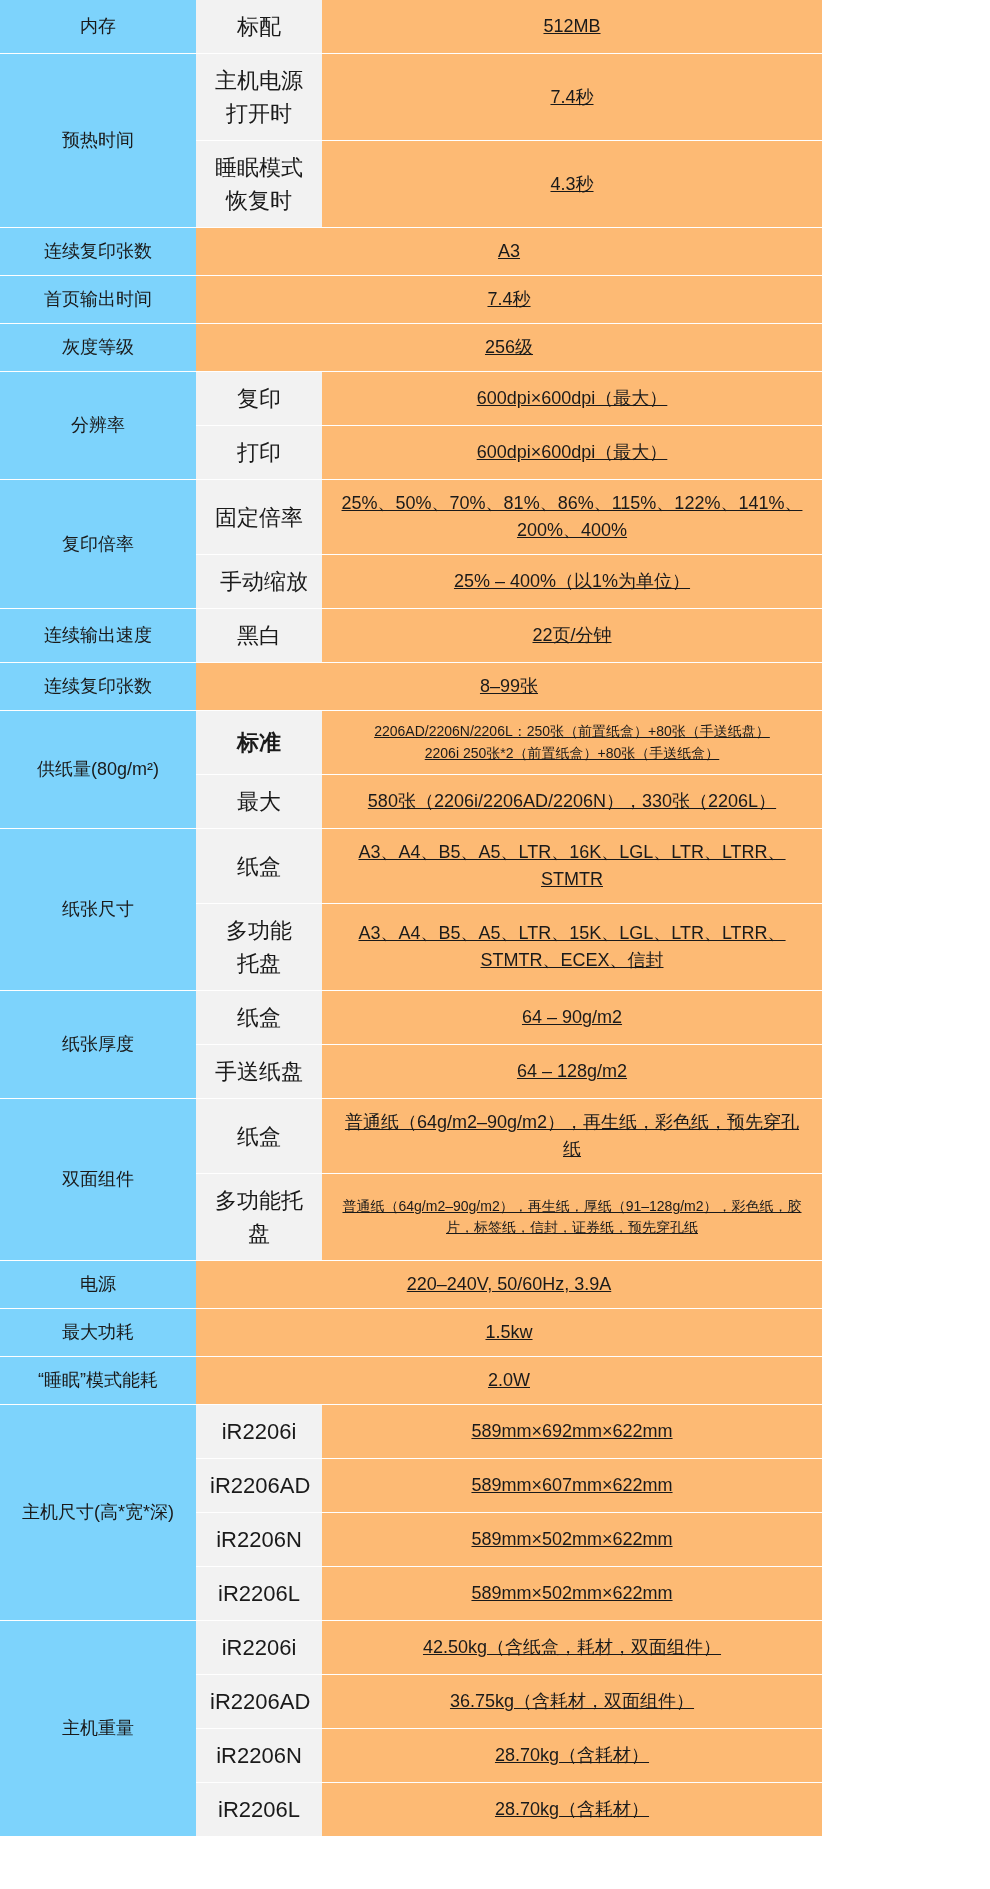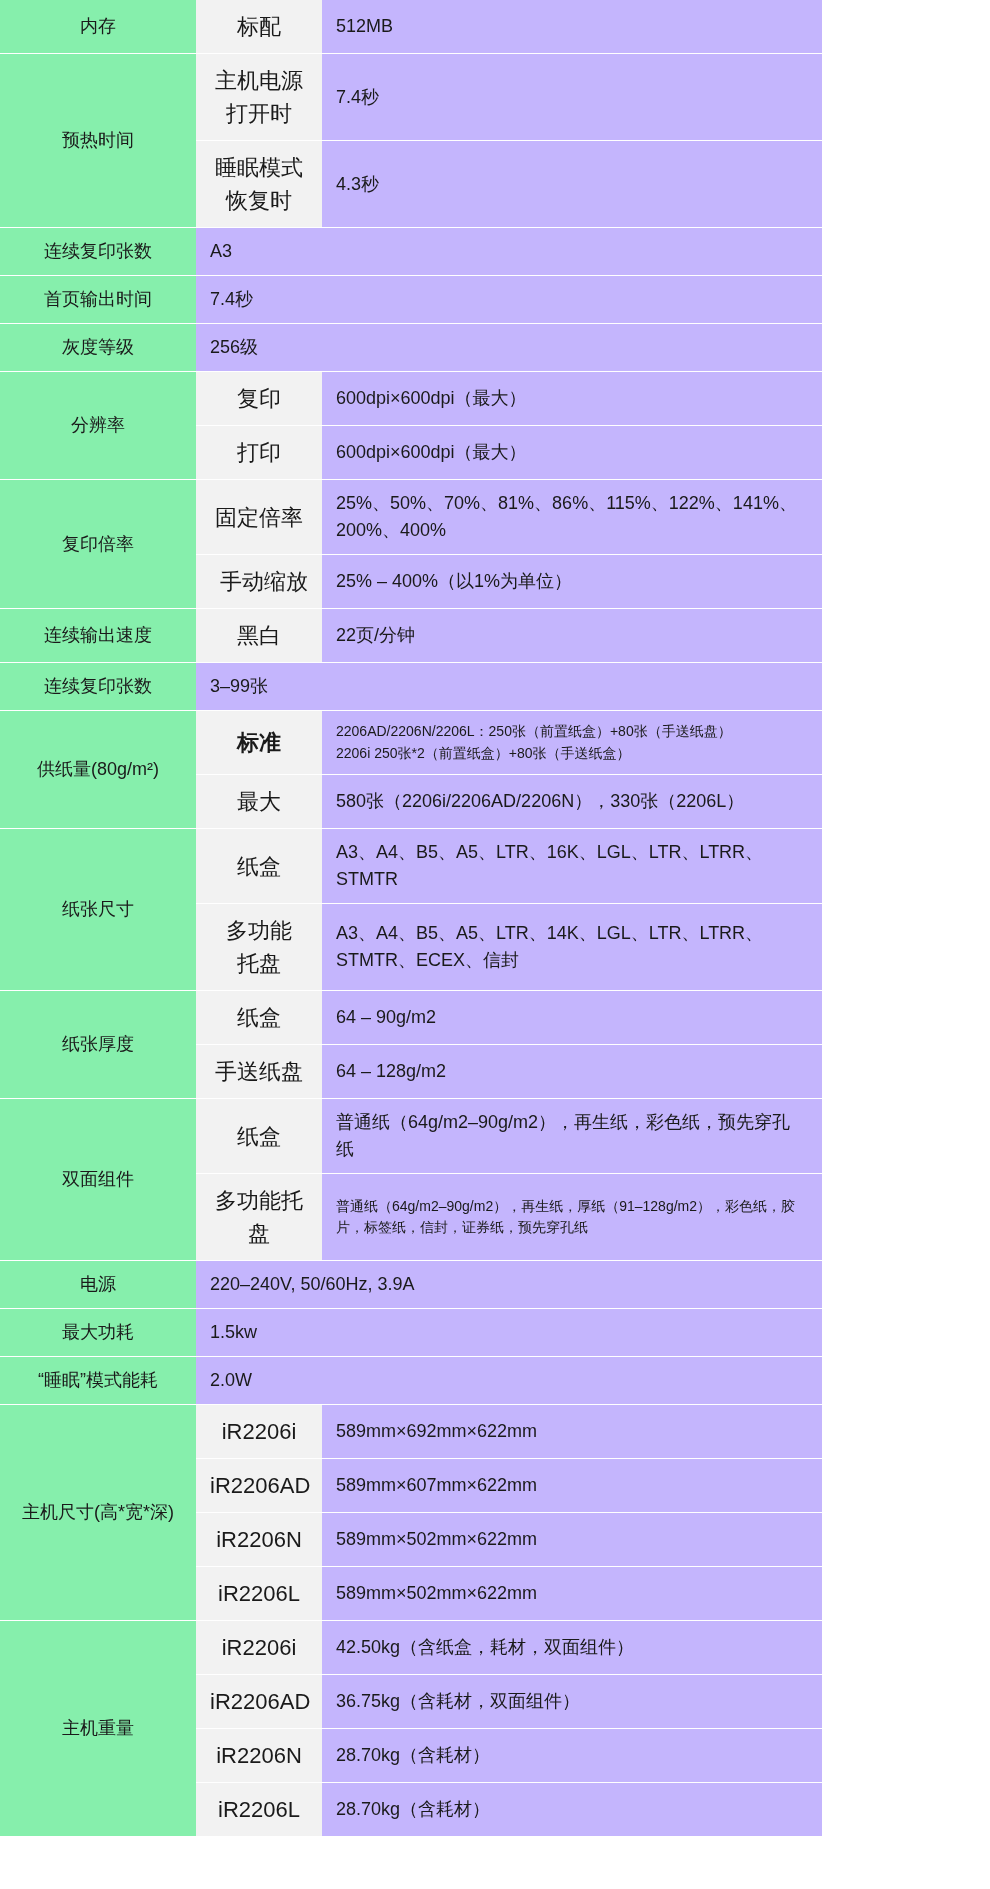--- a/index.html
+++ b/index.html
@@ -29,35 +29,36 @@
     vertical-align: middle;
     padding: 10px 14px;
     line-height: 1.5;
   }
   
   col.c1 { width: 196px; }
   col.c2 { width: 126px; }
   col.c3 { width: 500px; }
 
   td.label {
-    background: #86efac;
+    background: #7dd3fc;
     text-align: center;
     color: #1a1a1a;
     font-size: 18px;
   }
   td.sub {
     background: #f2f2f2;
     text-align: center;
     font-size: 22px;
     border-right: 1px solid #d9d9d9;
   }
   td.val {
-    background: #c4b5fd;
-    text-align: left;
+    background: #fdba74;
+    text-align: center;
     font-size: 18px;
+    text-decoration: underline;
   }
   td.val.small {
     font-size: 14px;
     line-height: 1.55;
   }
   td.sep {
     border-bottom: 1px solid #dcdcdc;
   }
 </style>
 </head>
@@ -115,41 +116,41 @@
           <td class="sub" style="white-space: pre-line; padding-left: 24px;">手动缩放</td>
           <td class="val" style="white-space: pre-line;">25% – 400%（以1%为单位）</td>
         </tr>
         <tr>
           <td class="label" rowspan="1">连续输出速度</td>
           <td class="sub" style="white-space: pre-line;">黑白</td>
           <td class="val" style="white-space: pre-line;">22页/分钟</td>
         </tr>
         <tr>
           <td class="label" rowspan="1">连续复印张数</td>
-          <td class="val" colspan="2" style="white-space: pre-line;">3–99张</td>
+          <td class="val" colspan="2" style="white-space: pre-line;">8–99张</td>
         </tr>
         <tr>
           <td class="label" rowspan="2">供纸量(80g/m²)</td>
           <td class="sub sep" style="white-space: pre-line; font-weight: bold;">标准</td>
           <td class="val small sep" style="white-space: pre-line;">2206AD/2206N/2206L：250张（前置纸盒）+80张（手送纸盘）
 2206i 250张*2（前置纸盒）+80张（手送纸盒）</td>
         </tr>
         <tr>
           <td class="sub" style="white-space: pre-line;">最大</td>
           <td class="val" style="white-space: pre-line;">580张（2206i/2206AD/2206N），330张（2206L）</td>
         </tr>
         <tr>
           <td class="label" rowspan="2">纸张尺寸</td>
           <td class="sub sep" style="white-space: pre-line;">纸盒</td>
           <td class="val sep" style="white-space: pre-line;">A3、A4、B5、A5、LTR、16K、LGL、LTR、LTRR、STMTR</td>
         </tr>
         <tr>
           <td class="sub" style="white-space: pre-line;">多功能
 托盘</td>
-          <td class="val" style="white-space: pre-line;">A3、A4、B5、A5、LTR、14K、LGL、LTR、LTRR、STMTR、ECEX、信封</td>
+          <td class="val" style="white-space: pre-line;">A3、A4、B5、A5、LTR、15K、LGL、LTR、LTRR、STMTR、ECEX、信封</td>
         </tr>
         <tr>
           <td class="label" rowspan="2">纸张厚度</td>
           <td class="sub sep" style="white-space: pre-line;">纸盒</td>
           <td class="val sep" style="white-space: pre-line;">64 – 90g/m2</td>
         </tr>
         <tr>
           <td class="sub" style="white-space: pre-line;">手送纸盘</td>
           <td class="val" style="white-space: pre-line;">64 – 128g/m2</td>
         </tr>

